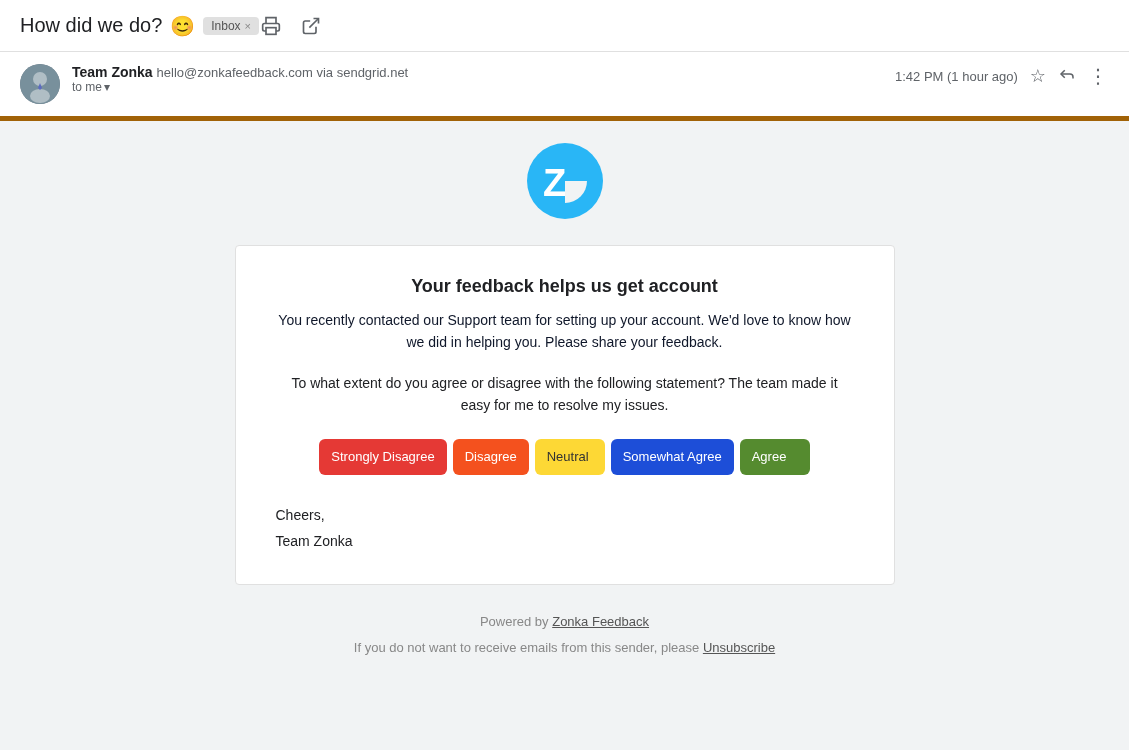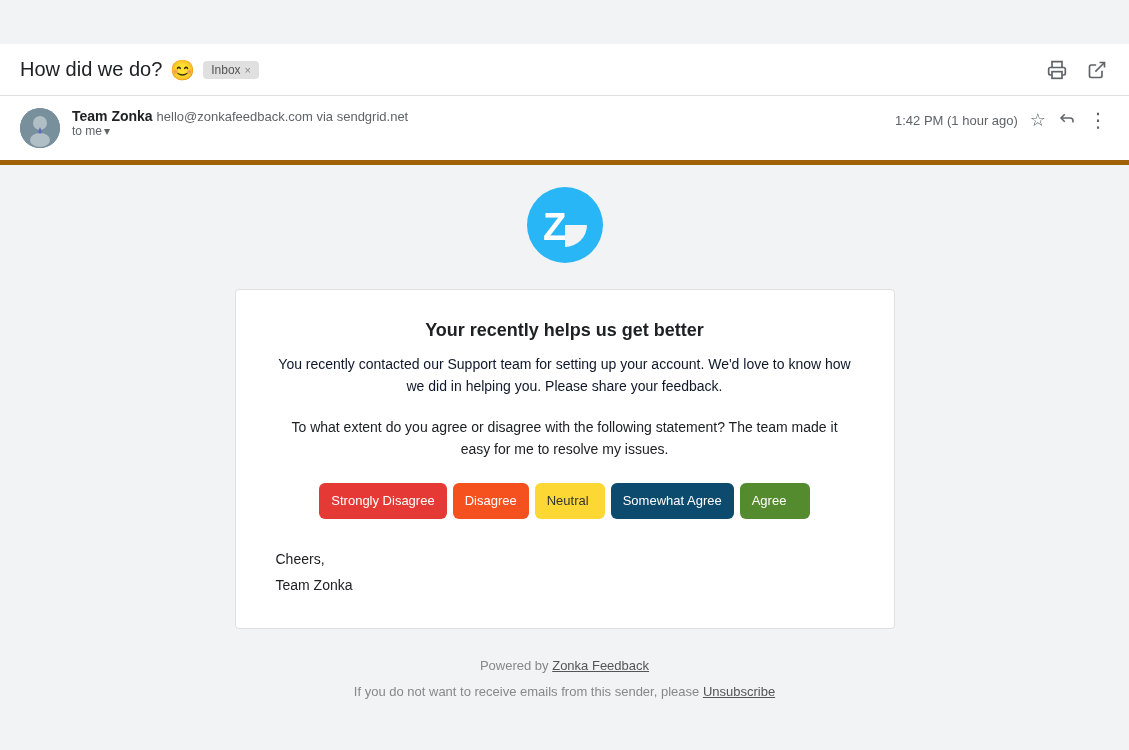--- a/index.html
+++ b/index.html
@@ -10,25 +10,23 @@
       font-size: 14px;
       min-height: 750px;
       width: 1129px;
     }
 
     
     .top-bar {
       background: #fff;
       display: flex;
       align-items: center;
-      justify-content: space-between;
       padding: 10px 20px;
       border-bottom: 1px solid #e0e0e0;
       height: 52px;
-      margin-top: 44px;
     }
     .top-bar-left {
       display: flex;
       align-items: center;
       gap: 12px;
     }
     .subject-title {
       font-size: 20px;
       font-weight: 400;
       color: #202124;
@@ -300,29 +298,29 @@
     <svg class="zonka-logo" viewBox="0 0 80 80" xmlns="http://www.w3.org/2000/svg">
       <circle cx="40" cy="40" r="38" fill="#29b6f6"></circle>
 
       <text x="18" y="55" font-family="Arial" font-size="38" font-weight="900" fill="white">Z</text>
 
       <path d="M62 40 A22 22 0 0 1 40 62 L40 40 Z" fill="#f1f3f4"></path>
     </svg>
   </div>
 
   <div class="email-content">
-    <div class="feedback-title">Your recently helps us get better</div>
+    <div class="feedback-title">Your feedback helps us get account</div>
     <div class="feedback-desc">You recently contacted our Support team for setting up your account. We'd love to know how we did in helping you. Please share your feedback.</div>
     <div class="feedback-question">To what extent do you agree or disagree with the following statement? The team made it easy for me to resolve my issues.</div>
 
     <div class="rating-buttons" id="rating-buttons-container">
     <button class="rating-btn" style="background-color: rgb(229, 57, 53);">Strongly Disagree</button>
         <button class="rating-btn" style="background-color: rgb(244, 81, 30);">Disagree</button>
         <button class="rating-btn" style="background-color: rgb(253, 216, 53); color: rgb(51, 51, 51);">Neutral</button>
-        <button class="rating-btn" style="background-color: #0c4a6e;">Somewhat Agree</button>
+        <button class="rating-btn" style="background-color: #1d4ed8;">Somewhat Agree</button>
         <button class="rating-btn" style="background-color: rgb(85, 139, 47);">Agree</button>
       </div>
 
     <div class="cheers-text">
       <div>Cheers,</div>
       <div>Team Zonka</div>
     </div>
   </div>
 
   <div class="email-footer">

